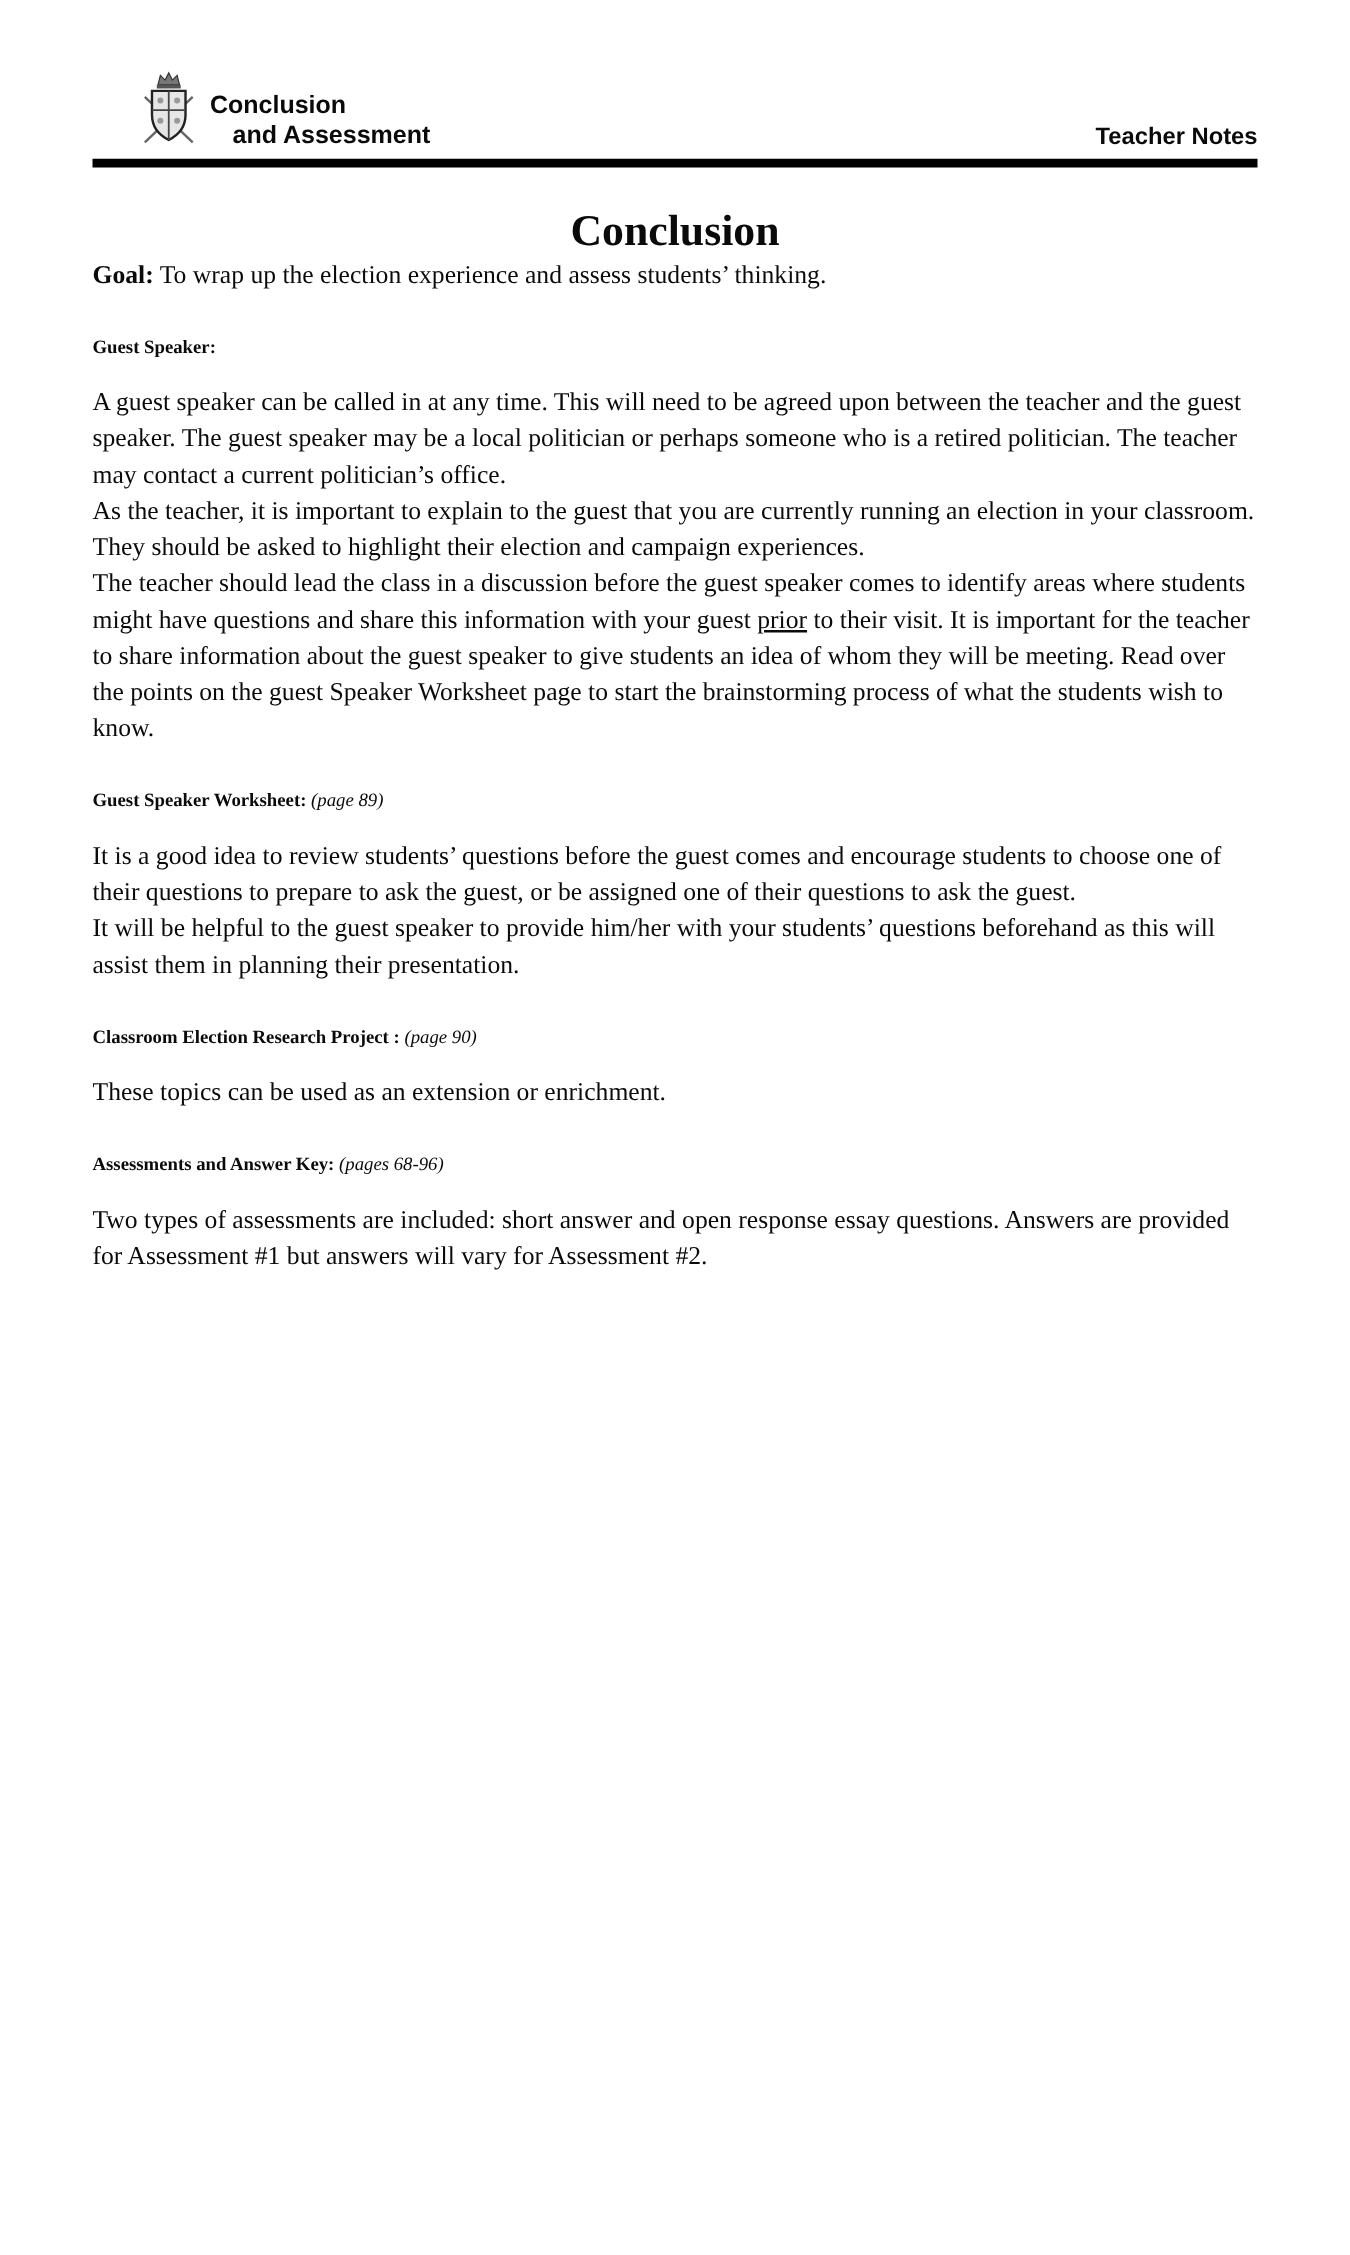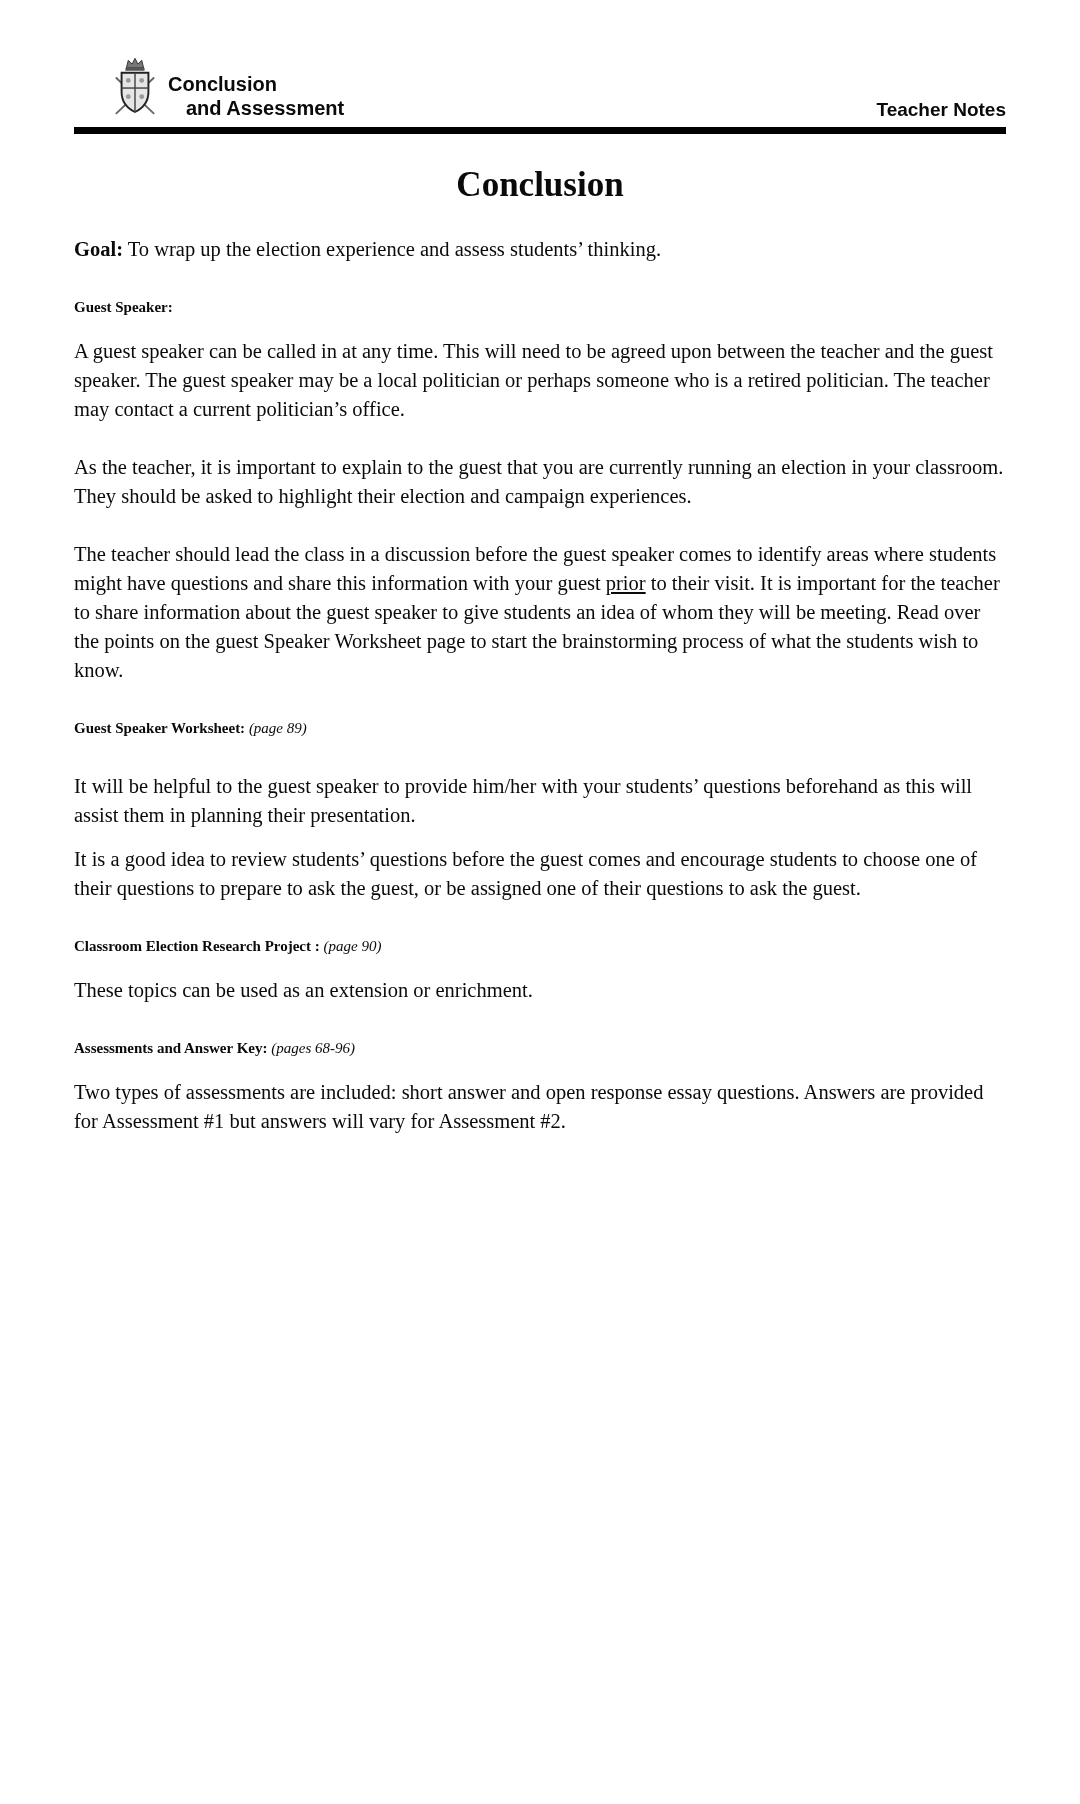--- a/index.html
+++ b/index.html
@@ -56,21 +56,21 @@
     line-height: 29px;
   }
   .doc-title {
     text-align: center;
     font-size: 35px;
     line-height: 42px;
     font-weight: 700;
     margin-top: 30px;
     font-family: "Liberation Serif", serif;
   }
-  .para { margin-top: 29px; }
+  .para { }
   .para.tight { margin-top: 15px; }
   h2.sec {
     font-size: 15px;
     line-height: 29px;
     font-weight: 700;
     margin-top: 29px;
   }
   .pref { font-weight: 400; font-style: italic; }
   .u { text-decoration: underline; }
 
@@ -166,22 +166,22 @@
     <p class="para tight">A guest speaker can be called in at any time. This will need to be agreed upon between the teacher and the guest speaker. The guest speaker may be a local politician or perhaps someone who is a retired politician. The teacher may contact a current politician’s office.</p>
     <p class="para">As the teacher, it is important to explain to the guest that you are currently running an election in your classroom. They should be asked to highlight their election and campaign experiences.</p>
     <p class="para">
       <span>The teacher should lead the class in a discussion before the guest speaker comes to identify areas where students might have questions and share this information with your guest </span><span class="u">prior</span><span> to their visit. It is important for the teacher to share information about the guest speaker to give students an idea of whom they will be meeting. Read over the points on the guest Speaker Worksheet page to start the brainstorming process of what the students wish to know.</span>
     </p>
 
     <h2 class="sec">
       <span>Guest Speaker Worksheet:</span>
       <span class="pref">(page 89)</span>
     </h2>
+    <p class="para tight">It is a good idea to review students’ questions before the guest comes and encourage students to choose one of their questions to prepare to ask the guest, or be assigned one of their questions to ask the guest.</p>
     <p class="para">It will be helpful to the guest speaker to provide him/her with your students’ questions beforehand as this will assist them in planning their presentation.</p>
-    <p class="para tight">It is a good idea to review students’ questions before the guest comes and encourage students to choose one of their questions to prepare to ask the guest, or be assigned one of their questions to ask the guest.</p>
 
     <h2 class="sec">
       <span>Classroom Election Research Project :</span>
       <span class="pref">(page 90)</span>
     </h2>
     <p class="para tight">These topics can be used as an extension or enrichment.</p>
 
     <h2 class="sec">
       <span>Assessments and Answer Key:</span>
       <span class="pref">(pages 68-96)</span>

